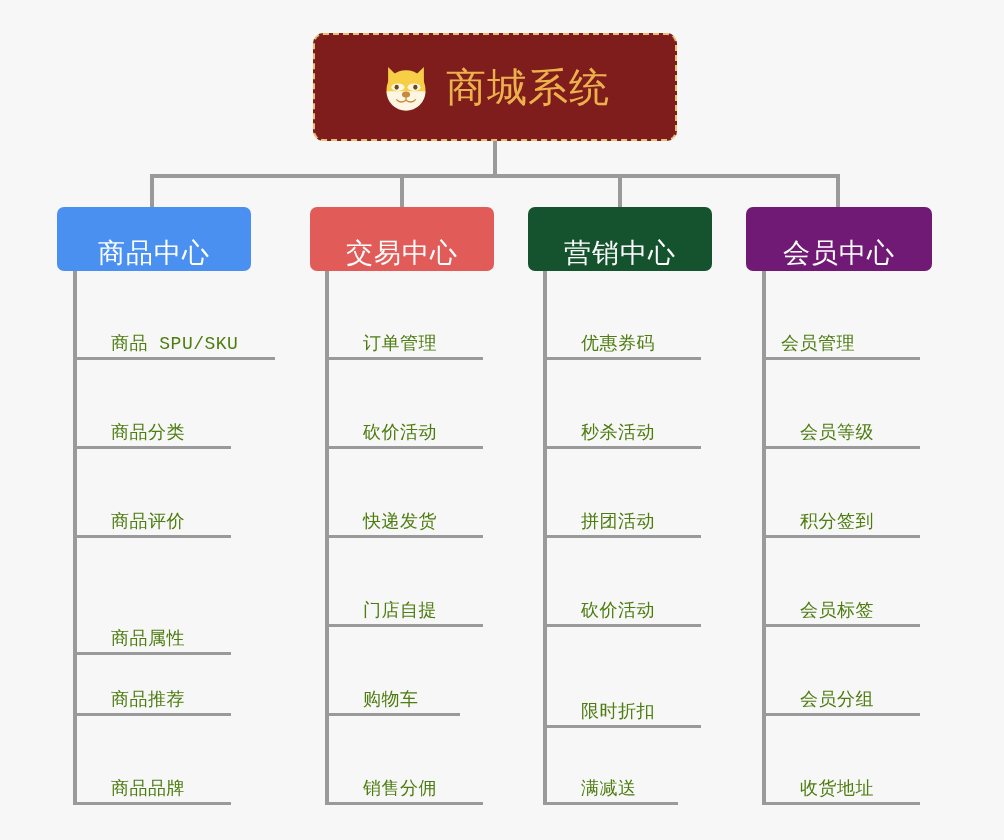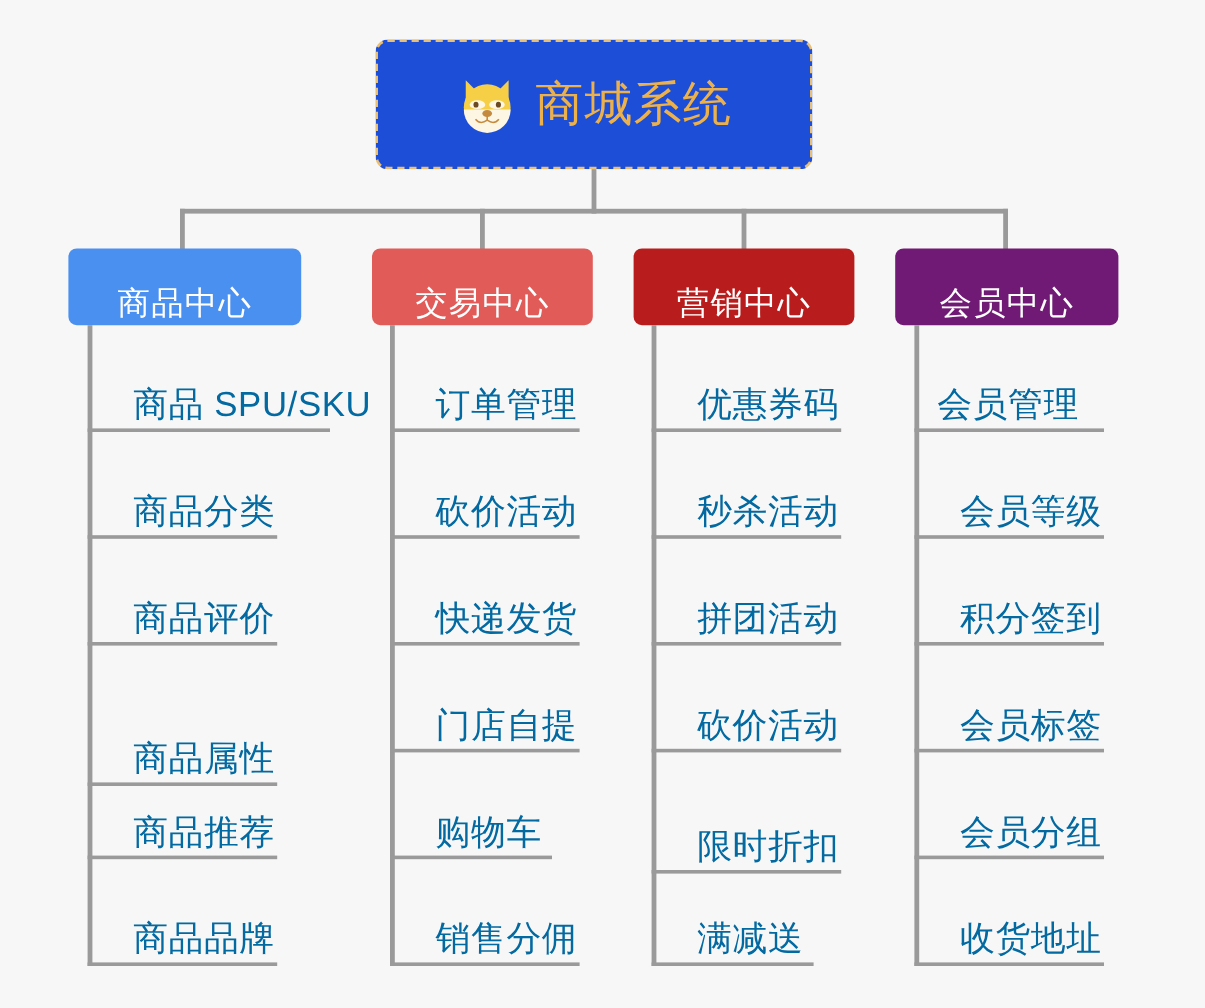--- a/index.html
+++ b/index.html
@@ -22,21 +22,21 @@
   }
 
   
   .root-node {
     position: absolute;
     left: 313px;
     top: 33px;
     width: 364px;
     height: 108px;
     box-sizing: border-box;
-    background: #1d4ed8;
+    background: #7f1d1d;
     border: 2px dashed #e9bf73;
     border-radius: 10px;
     display: flex;
     align-items: center;
     justify-content: center;
     gap: 14px;
   }
   .root-emoji {
     width: 52px;
     height: 52px;
@@ -93,25 +93,26 @@
     left: 0;
     height: 89px;
     box-sizing: border-box;
     border-bottom: 3px solid #9a9a9a;
     display: flex;
     align-items: flex-end;
     padding-left: 38px;
     padding-bottom: 2px;
   }
   .leaf-label {
-    font-size: 29px;
-    color: #0369a1;
+    font-size: 18px;
+    color: #4d7c0f;
     line-height: 1.18;
     white-space: nowrap;
     letter-spacing: 0.5px;
+    font-family: Liberation Mono, monospace;
   }
 </style>
 </head>
 <body>
 
 <div id="diagram">
 
   <div class="root-node">
     <span class="root-emoji">
       <svg viewBox="0 0 64 64" width="52" height="52" aria-hidden="true">
@@ -181,21 +182,21 @@
         <div class="leaf-item" style="top: 267px; width: 158px;">
           <span class="leaf-label">门店自提</span>
         </div>
         <div class="leaf-item" style="top: 356px; width: 135px;">
           <span class="leaf-label">购物车</span>
         </div>
         <div class="leaf-item" style="top: 445px; width: 158px;">
           <span class="leaf-label">销售分佣</span>
         </div>
       </div>
-      <div class="cat-box" style="left: 528px; width: 184px; background: #b91c1c;">
+      <div class="cat-box" style="left: 528px; width: 184px; background: #14532d;">
         <span>营销中心</span>
       </div>
       <div class="leaf-col" style="left: 543px;">
         <div class="leaf-spine" style="height: 534px;"></div>
         <div class="leaf-item" style="top: 0px; width: 158px;">
           <span class="leaf-label">优惠券码</span>
         </div>
         <div class="leaf-item" style="top: 89px; width: 158px;">
           <span class="leaf-label">秒杀活动</span>
         </div>

